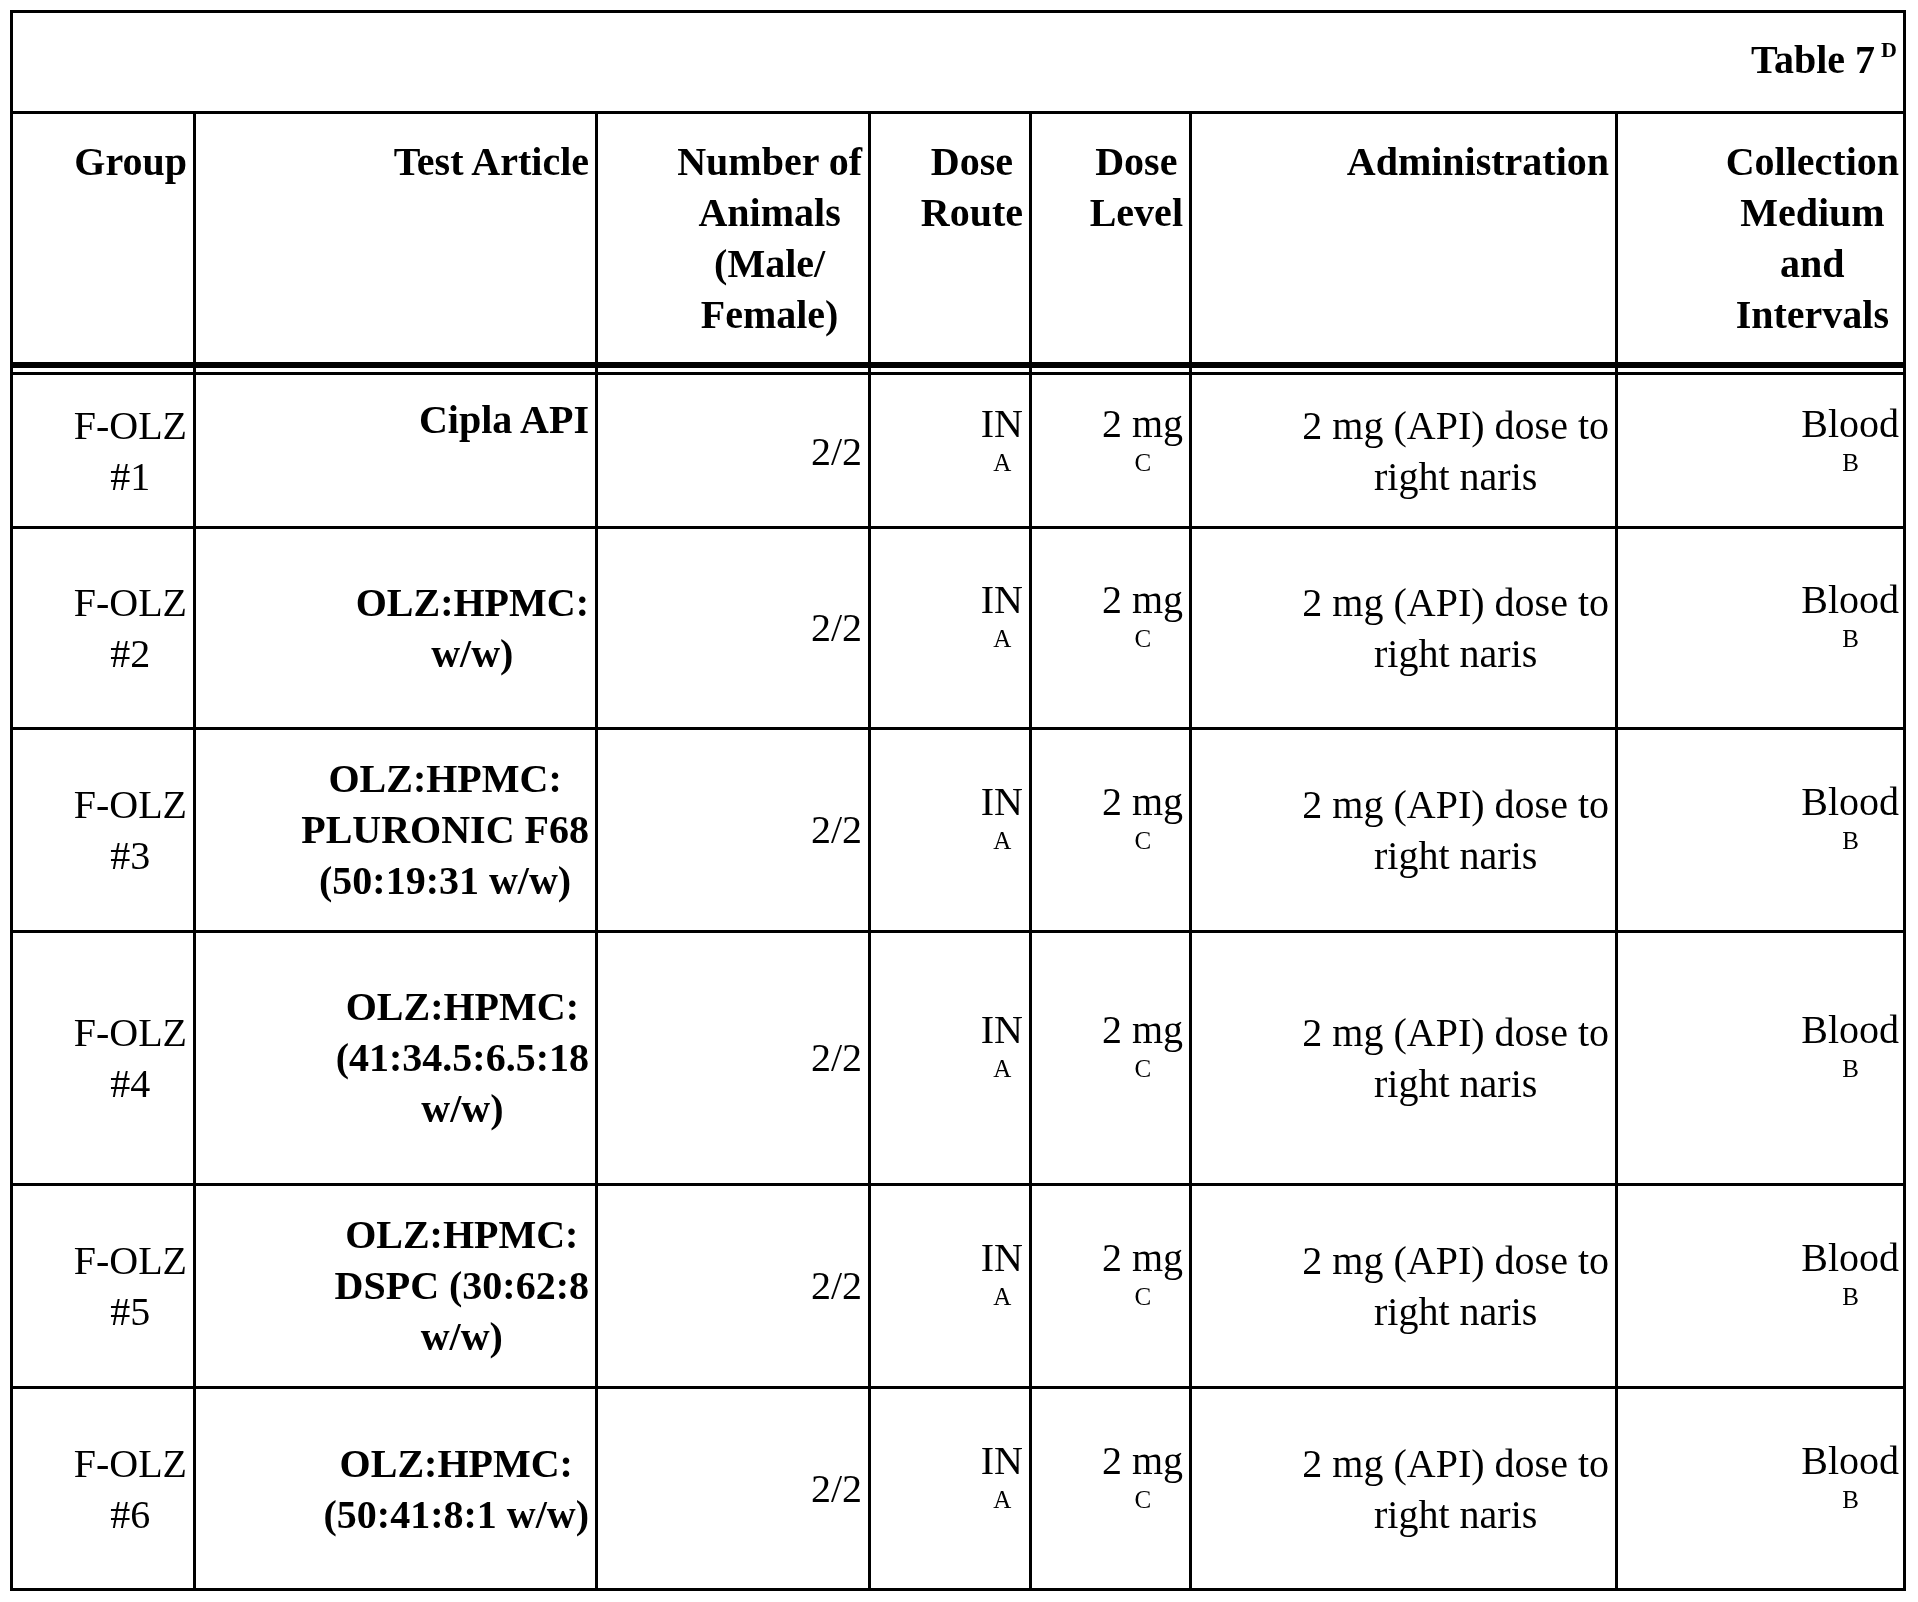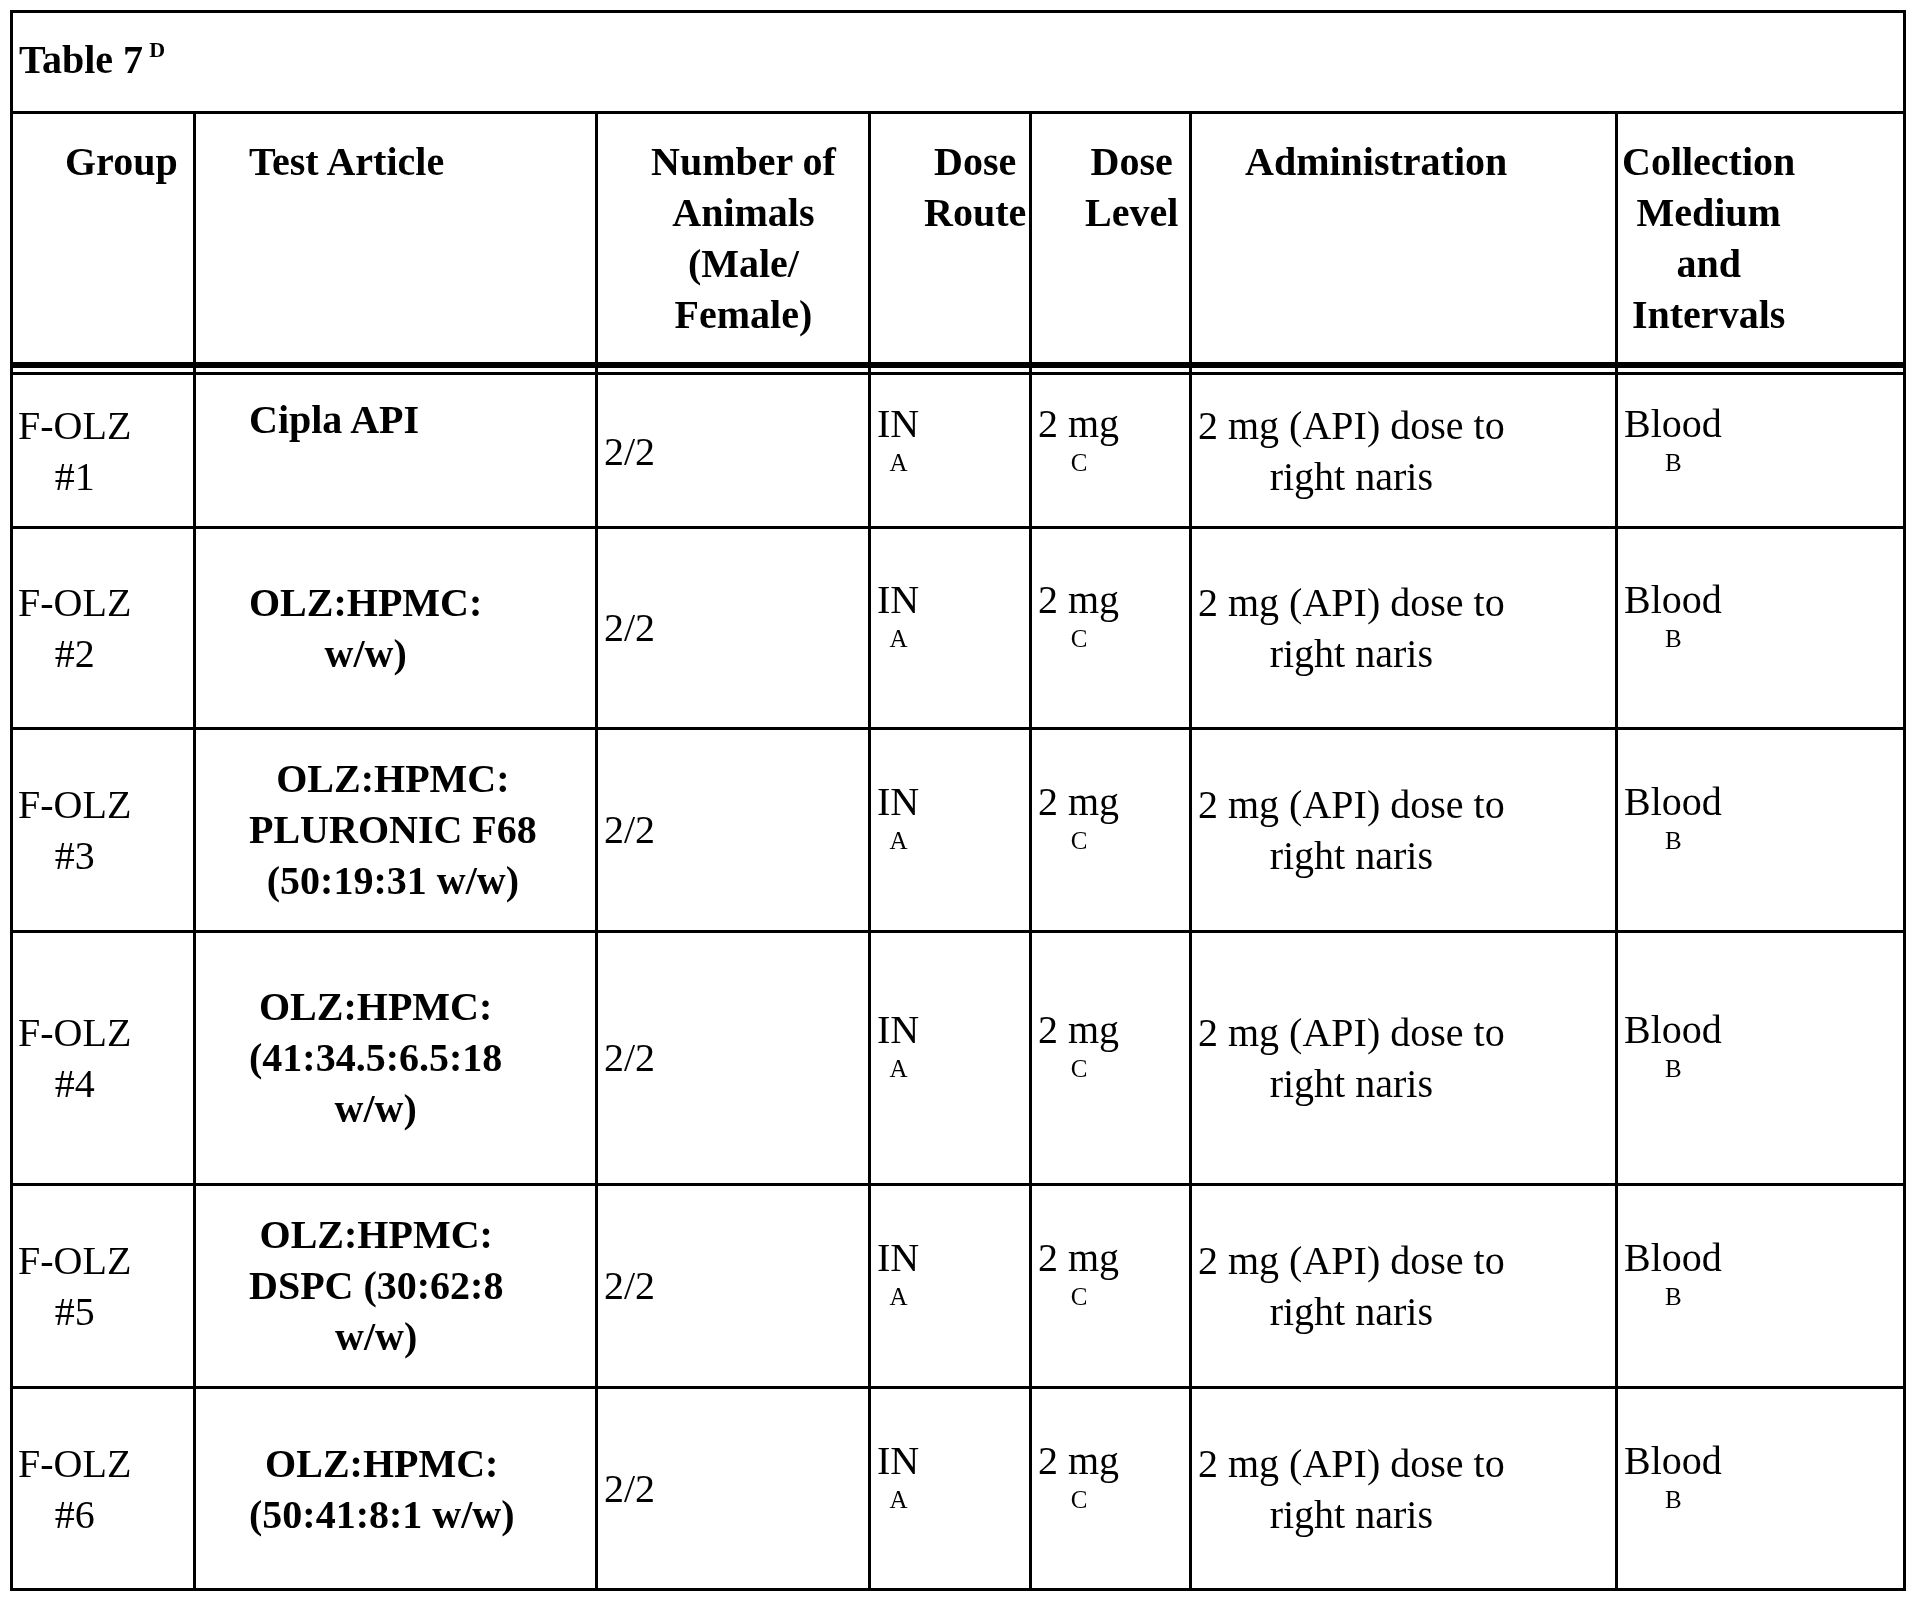--- a/index.html
+++ b/index.html
@@ -2,21 +2,21 @@
 <html><head>
   <meta charset="utf-8">
   <style>
     html, body { margin: 0; padding: 0; background: #ffffff; }
     body { width: 1918px; height: 1602px; position: relative; overflow: hidden;
            font-family: "Liberation Serif", "DejaVu Serif", serif; color: #000; }
     .frame { position: absolute; left: 10px; top: 10px; width: 1896px; height: 1581px;
              box-sizing: border-box; border: 3px solid #000; }
     .hline { position: absolute; left: 10px; width: 1896px; background: #000; }
     .vline { position: absolute; width: 3px; background: #000; }
-    .cell { position: absolute; display: flex; align-items: center; justify-content: flex-start;
+    .cell { position: absolute; display: flex; align-items: center; justify-content: flex-end;
             text-align: center; box-sizing: border-box; padding: 4px 6px; }
     .cell.top { align-items: flex-start; padding-top: 22px; }
     .txt { font-size: 40px; line-height: 51px; }
     .bold { font-weight: bold; margin-left: 47px; }
     .title { font-size: 40px; font-weight: bold; line-height: 51px; }
     .title sup { font-size: 22px; vertical-align: 0; position: relative; top: -16px; margin-left: 6px; }
     sup.fn { font-size: 25px; vertical-align: 0; position: relative; top: -17px; margin-left: 1px; }
     .rowtxt { display: block; }
   </style>
 </head>
@@ -73,21 +73,21 @@
       <div class="txt bold">
         <span class="rowtxt">Dose</span>
         <span class="rowtxt">Level</span>
       </div>
     </div>
     <div class="cell top" style="left: 1192px; top: 114px; width: 423px; height: 248px; border-radius: 32px;">
       <div class="txt bold">
         <span class="rowtxt">Administration</span>
       </div>
     </div>
-    <div class="cell top" style="left: 1569px; top: 114px; width: 287px; height: 260px;">
+    <div class="cell top" style="left: 1618px; top: 114px; width: 287px; height: 260px;">
       <div class="txt bold">
         <span class="rowtxt">Collection</span>
         <span class="rowtxt">Medium</span>
         <span class="rowtxt">and</span>
         <span class="rowtxt">Intervals</span>
       </div>
     </div>
     <div class="cell" style="left: 12px; top: 376px; width: 181px; height: 150px;">
       <div class="txt">
         <span class="rowtxt">F-OLZ</span>

